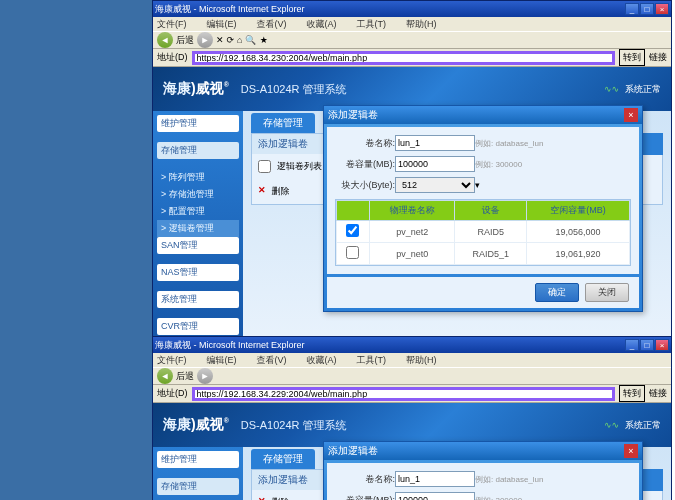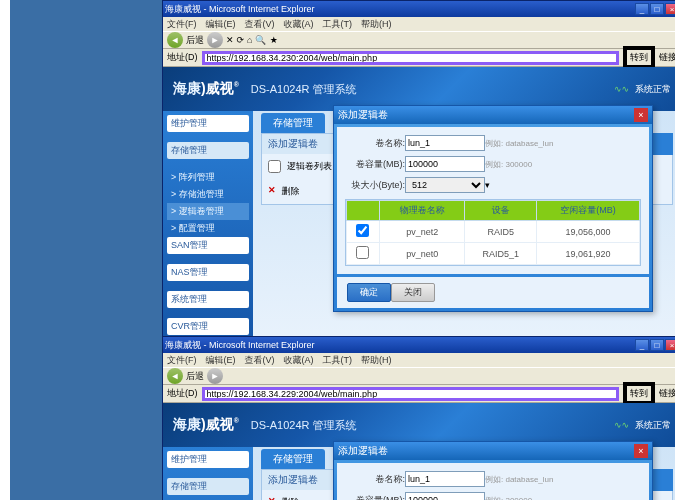--- a/index.html
+++ b/index.html
@@ -1,30 +1,30 @@
 <!DOCTYPE html>
 <html><head>
 <meta charset="utf-8">
 <style>
 *{margin:0;padding:0;box-sizing:border-box;font-family:"Microsoft YaHei",SimSun,Arial,sans-serif}
 body{background:#fff;width:675px;height:500px;overflow:hidden;position:relative}
-.screen{position:absolute;left:10px;width:607px;height:340px;background:#3a6ea5}
+.screen{position:absolute;left:0;width:607px;height:340px;background:#3a6ea5}
 .s1{top:0}
 .s2{top:336px}
 .ie-frame{position:absolute;left:152px;top:0;width:520px;height:340px;background:#ece9d8;border:1px solid #0a246a}
 .titlebar{height:16px;background:linear-gradient(#2a5ecc,#0d3a9e);color:#fff;font-size:9px;display:flex;align-items:center;justify-content:space-between;padding:0 2px}
 .titlebar .btns{display:flex;gap:1px}
 .tbtn{width:14px;height:12px;background:linear-gradient(#5a8fe6,#2a5ecc);border:1px solid #1a4aa3;color:#fff;font-size:8px;display:flex;align-items:center;justify-content:center}
 .tbtn.close{background:linear-gradient(#e68,#c33)}
-.menubar{height:14px;background:#ece9d8;font-size:9px;display:flex;gap:9px;padding:1px 4px;color:#333}
+.menubar{height:14px;background:#ece9d8;font-size:9px;display:flex;gap:20px;padding:1px 4px;color:#333}
 .toolbar{height:18px;background:#ece9d8;border-top:1px solid #fff;border-bottom:1px solid #aca899;display:flex;align-items:center;gap:3px;padding:0 4px;font-size:9px}
 .toolbar .navbtn{width:16px;height:16px;background:linear-gradient(#9ec169,#6fa428);border-radius:50%;display:flex;align-items:center;justify-content:center;color:#fff;font-size:9px}
 .addrbar{height:18px;background:#ece9d8;border-bottom:1px solid #aca899;display:flex;align-items:center;padding:0 4px;font-size:9px;gap:4px}
 .addrbar input{flex:1;height:14px;font-size:9px;border:3px solid #8b5cf6;padding:0 2px}
-.addrbar .gobtn{background:#ece9d8;border:4px solid #000000;padding:1px 3px;font-size:9px}
+.addrbar .gobtn{background:#ece9d8;border:1px solid #000000;padding:1px 3px;font-size:9px}
 .content{position:relative;height:calc(100% - 66px);background:#fff;overflow:hidden}
 .banner{height:44px;background:linear-gradient(135deg,#0a3d7a 0%,#1556a8 30%,#2a7fd6 55%,#0e4a96 100%);display:flex;align-items:center;padding:0 10px;color:#fff}
 .logo{font-size:14px;font-weight:bold;margin-right:12px}
 .logo .blue{color:#e8f4ff}
 .banner-title{font-size:11px;color:#dfeeff}
 .banner-r{margin-left:auto;display:flex;align-items:center;gap:6px;font-size:9px}
 .pulse{color:#6fd66f}
 .main-area{display:flex;height:calc(100% - 44px)}
 .sidebar{width:90px;background:linear-gradient(#2a7fd6,#1556a8);padding:4px;font-size:9px;color:#fff}
 .side-section{background:#fff;color:#2a5a9a;border-radius:2px;padding:2px 4px;margin-bottom:10px;font-size:9px}
@@ -49,21 +49,21 @@
 .form-row{display:flex;align-items:center;margin-bottom:5px;gap:0}
 .form-row label{width:60px;text-align:right;color:#333}
 .form-row input,.form-row select{border:1px solid #7f9db9;height:16px;font-size:9px;padding:0 2px;width:80px}
 .hint{color:#999;font-size:8px}
 .subpanel{border:1px solid #a3c5e8;margin-top:6px}
 .subpanel-title{background:#d6e8f7;color:#2a5a9a;padding:2px 6px;font-size:9px}
 .tbl{width:100%;border-collapse:collapse;font-size:9px;background:#fff}
 .tbl th{background:#84cc16;padding:3px;color:#2a5a9a;border:1px solid #c5dbed;font-weight:normal}
 .tbl td{padding:3px;border:1px solid #e5eef7;text-align:center;color:#555}
 .tbl input[type=checkbox]{margin:0}
-.dlg-foot{display:flex;padding:6px 10px;background:#e8f2fc;margin:0 3px 3px}
+.dlg-foot{display:flex;justify-content:flex-end;gap:6px;padding:6px 10px;background:#e8f2fc;margin:0 3px 3px}
 .dbtn{background:linear-gradient(#4a8fd6,#2a6fc6);color:#fff;border:1px solid #1556a8;padding:2px 12px;font-size:9px;border-radius:2px}
 .dbtn.cancel{background:linear-gradient(#eee,#ccc);color:#333;border-color:#999}
 </style>
 </head>
 <body>
 
 <div class="screen s1">
 <div class="ie-frame">
   <div class="titlebar">
     <span>海康威视 - Microsoft Internet Explorer</span>
@@ -106,22 +106,22 @@
             <span class="pulse">∿∿</span>
             <span>系统正常</span>
           </div>
     </div>
     <div class="main-area">
       <div class="sidebar">
         <div class="side-section">维护管理</div>
         <div class="side-section" style="background:#d6e8f7">存储管理</div>
         <div class="side-link">&gt; 阵列管理</div>
         <div class="side-link">&gt; 存储池管理</div>
+        <div class="side-link">&gt; 配置管理</div>
         <div class="side-link active">&gt; 逻辑卷管理</div>
-        <div class="side-link">&gt; 配置管理</div>
         <div class="side-section">SAN管理</div>
         <div class="side-section">NAS管理</div>
         <div class="side-section">系统管理</div>
         <div class="side-section">CVR管理</div>
         <div class="side-section">日志系统</div>
         <div class="side-btn">
               <span class="ico help">?</span>
               <span>使用帮助</span>
             </div>
 

